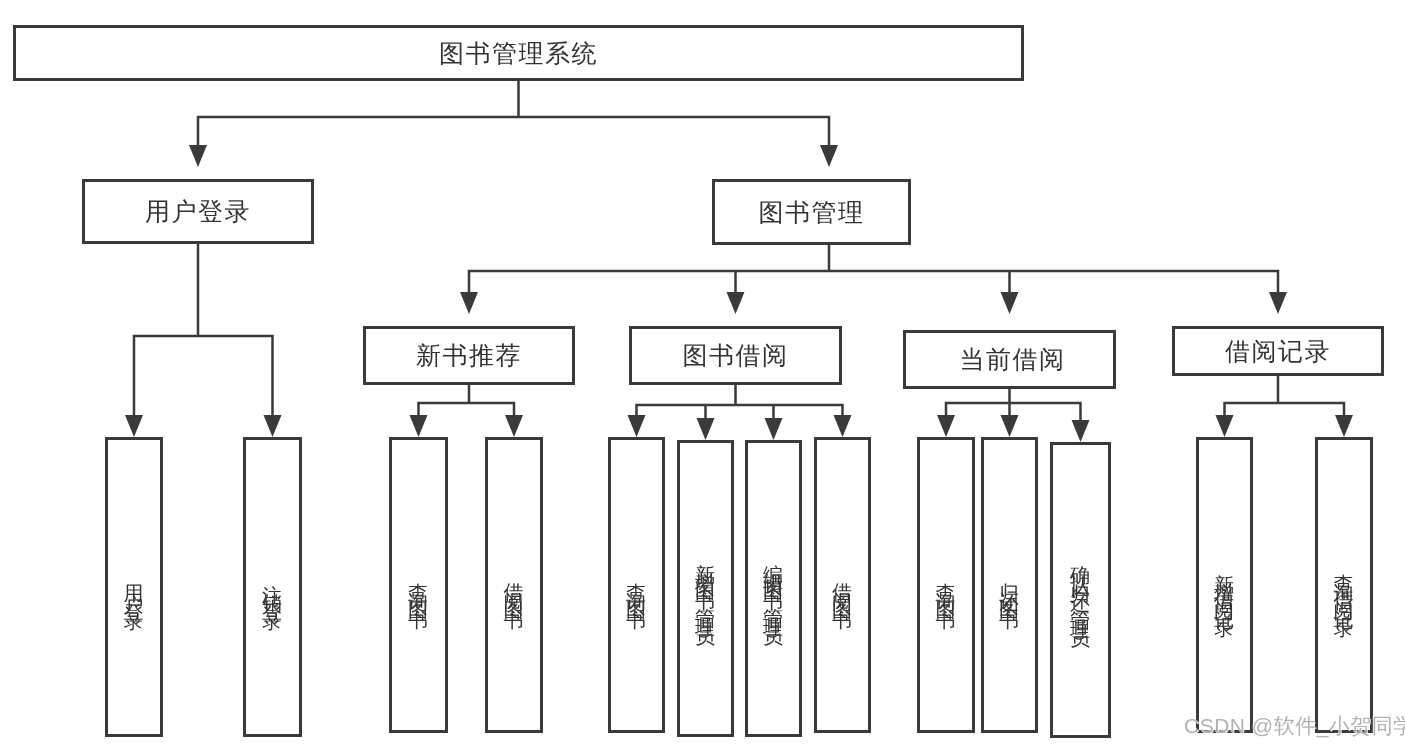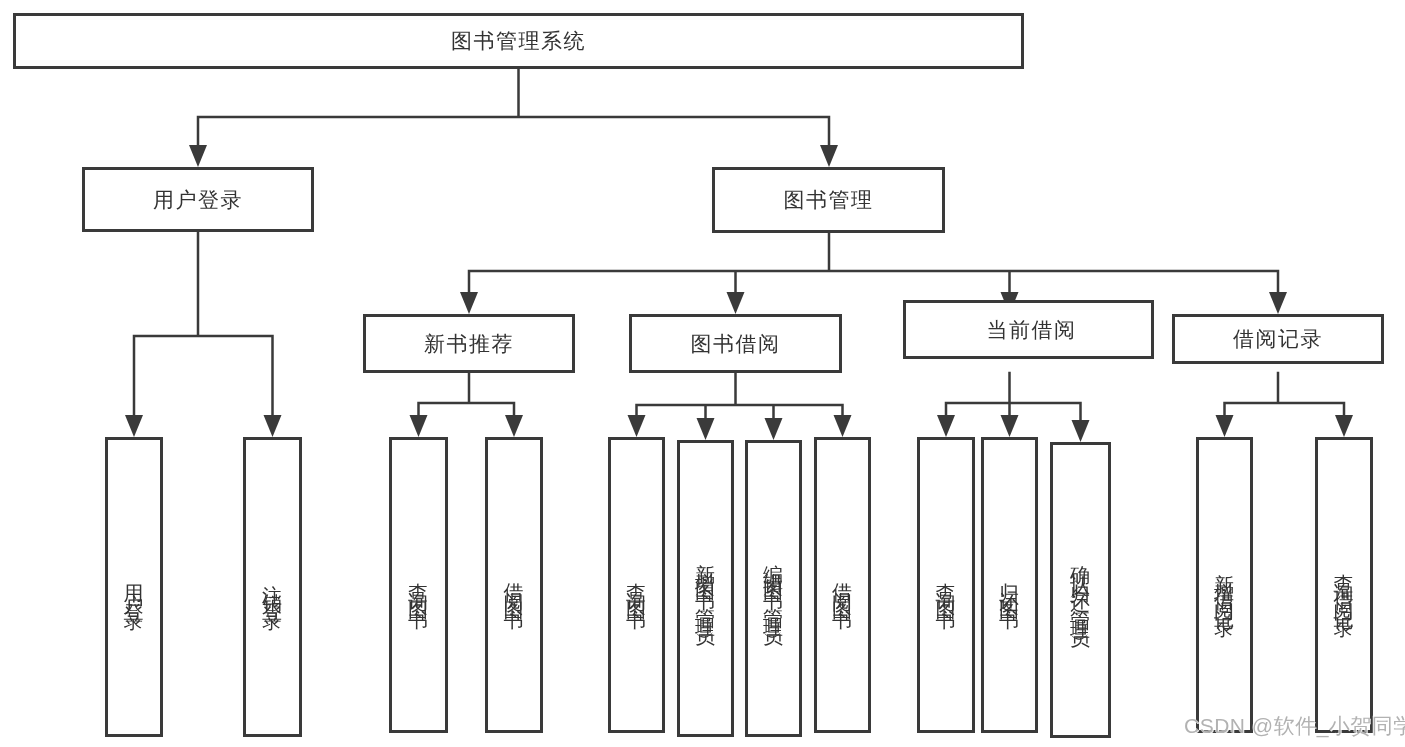--- a/index.html
+++ b/index.html
@@ -22,37 +22,37 @@
     position: absolute;
     box-sizing: border-box;
     border: 3px solid #3a3a3a;
     background: #ffffff;
     color: #333333;
     display: flex;
     align-items: center;
     justify-content: center;
     z-index: 1;
   }
-  .hbox { font-size: 21px; letter-spacing: 1.5px; }
+  .hbox { font-size: 25px; letter-spacing: 1.5px; margin-top: 12px; }
   .vbox { font-size: 20px; }
   .vtext {
     writing-mode: vertical-rl;
     text-orientation: mixed;
     letter-spacing: 9px;
     line-height: 1.1;
   }
   
   #root           { left: 13px;   top: 13px;  width: 1011px; height: 56px; }
   
   #user-login     { left: 82px;   top: 167px; width: 232px;  height: 65px; }
-  #book-mgmt      { left: 712px;  top: 167px; width: 233px;  height: 66px; }
+  #book-mgmt      { left: 712px;  top: 167px; width: 199px;  height: 66px; }
   
   #new-book       { left: 363px;  top: 314px; width: 212px;  height: 59px; }
   #book-borrow    { left: 629px;  top: 314px; width: 213px;  height: 59px; }
-  #current-borrow { left: 903px;  top: 300px; width: 251px;  height: 59px; padding-left: 6px; }
+  #current-borrow { left: 903px;  top: 318px; width: 213px;  height: 59px; padding-left: 6px; }
   #borrow-record  { left: 1172px; top: 314px; width: 212px;  height: 50px; }
   
   #lf1  { left: 105px;  top: 437px; width: 58px; height: 300px; }
   #lf2  { left: 243px;  top: 437px; width: 59px; height: 300px; }
   #lf3  { left: 389px;  top: 437px; width: 59px; height: 296px; }
   #lf4  { left: 485px;  top: 437px; width: 58px; height: 296px; }
   #lf5  { left: 608px;  top: 437px; width: 57px; height: 296px; }
   #lf6  { left: 677px;  top: 440px; width: 57px; height: 297px; }
   #lf7  { left: 745px;  top: 440px; width: 57px; height: 297px; }
   #lf8  { left: 814px;  top: 437px; width: 57px; height: 296px; }

